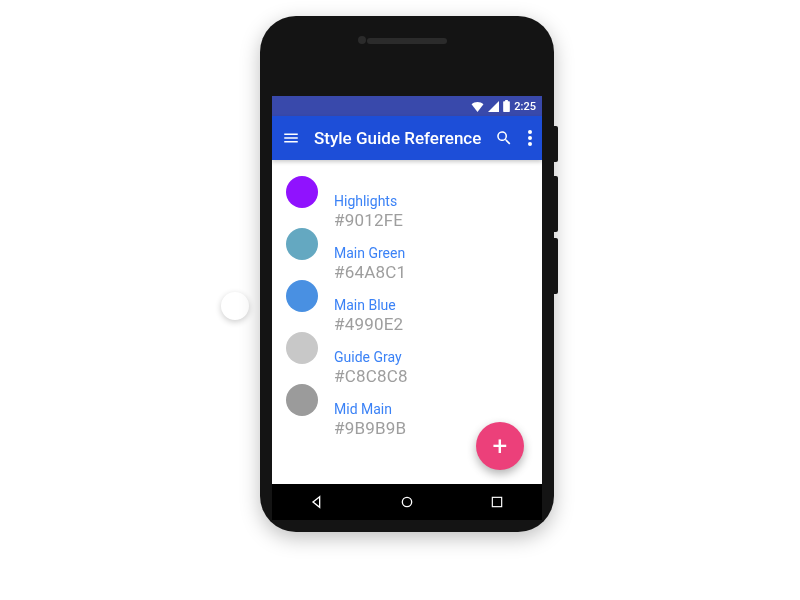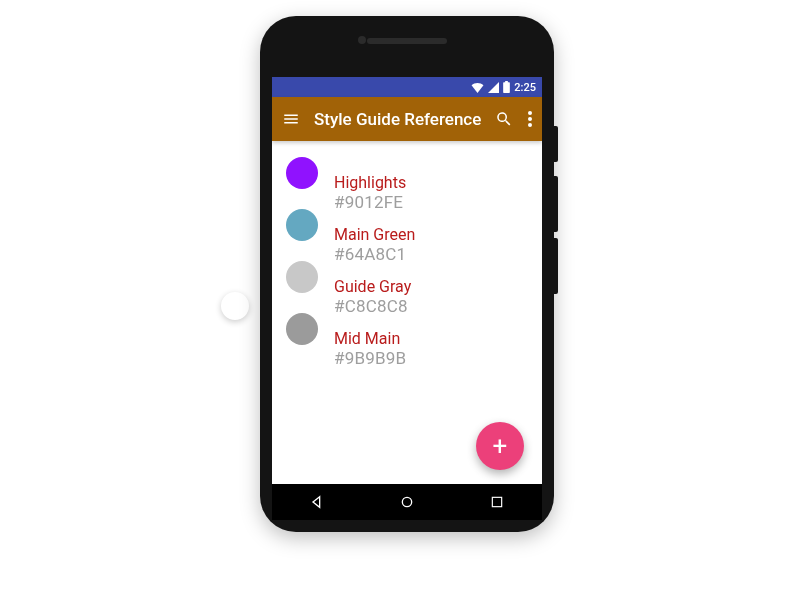--- a/index.html
+++ b/index.html
@@ -19,21 +19,21 @@
     box-shadow: 0 2px 6px rgba(0,0,0,0.2);
     left: 221px; top: 292px;
   }
   .phone {
     position: absolute;
     left: 260px; top: 16px;
     width: 294px; height: 516px;
     background: #141414;
     border-radius: 36px;
     box-shadow: 0 6px 20px rgba(0,0,0,0.25);
-    padding: 61px 12px 12px 12px;
+    padding: 80px 12px 12px 12px;
     display: flex;
     flex-direction: column;
   }
   .phone::before {
     content: "";
     position: absolute;
     top: 22px; left: 50%; transform: translateX(-50%);
     width: 80px; height: 6px;
     background: #2b2b2b;
     border-radius: 4px;
@@ -75,21 +75,21 @@
     justify-content: flex-end;
     gap: 4px;
     padding: 0 6px;
     font-size: 11px;
     font-weight: 500;
   }
   .statusbar svg { display: block; }
 
   .appbar {
     height: 44px;
-    background: #a16207;
+    background: #1d4ed8;
     color: #fff;
     display: flex;
     align-items: center;
     padding: 0 10px;
     gap: 14px;
     box-shadow: 0 2px 4px rgba(0,0,0,0.2);
     position: relative;
     z-index: 2;
   }
   .appbar .title {
@@ -122,21 +122,21 @@
     padding: 0 14px;
     cursor: pointer;
   }
   .swatch {
     width: 32px; height: 32px;
     border-radius: 50%;
     margin-right: 16px;
     flex-shrink: 0;
   }
   .row .labels { display: flex; flex-direction: column; line-height: 1.2; }
-  .row .name { font-size: 16px; color: #b91c1c; margin-top: 40px; }
+  .row .name { font-size: 14px; color: #3b82f6; margin-top: 40px; }
   .row .hex  { font-size: 17px; color: #9e9e9e; letter-spacing: 0.2px; }
 
   .fab {
     position: absolute;
     right: 18px; bottom: 50px;
     width: 48px; height: 48px;
     border-radius: 50%;
     background: #ec407a;
     color: #fff;
     display: flex; align-items: center; justify-content: center;
@@ -221,20 +221,27 @@
             </div>
           </div>
           <div class="row">
             <div class="swatch" style="background: rgb(100, 168, 193);"></div>
             <div class="labels">
               <div class="name">Main Green</div>
               <div class="hex">#64A8C1</div>
             </div>
           </div>
           <div class="row">
+            <div class="swatch" style="background: rgb(73, 144, 226);"></div>
+            <div class="labels">
+              <div class="name">Main Blue</div>
+              <div class="hex">#4990E2</div>
+            </div>
+          </div>
+          <div class="row">
             <div class="swatch" style="background: rgb(200, 200, 200);"></div>
             <div class="labels">
               <div class="name">Guide Gray</div>
               <div class="hex">#C8C8C8</div>
             </div>
           </div>
           <div class="row">
             <div class="swatch" style="background: rgb(155, 155, 155);"></div>
             <div class="labels">
               <div class="name">Mid Main</div>

